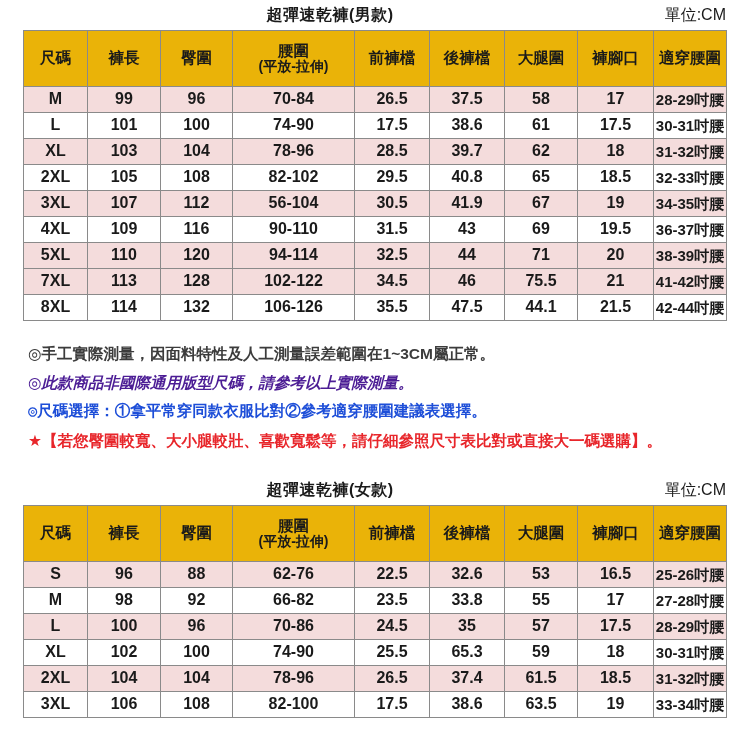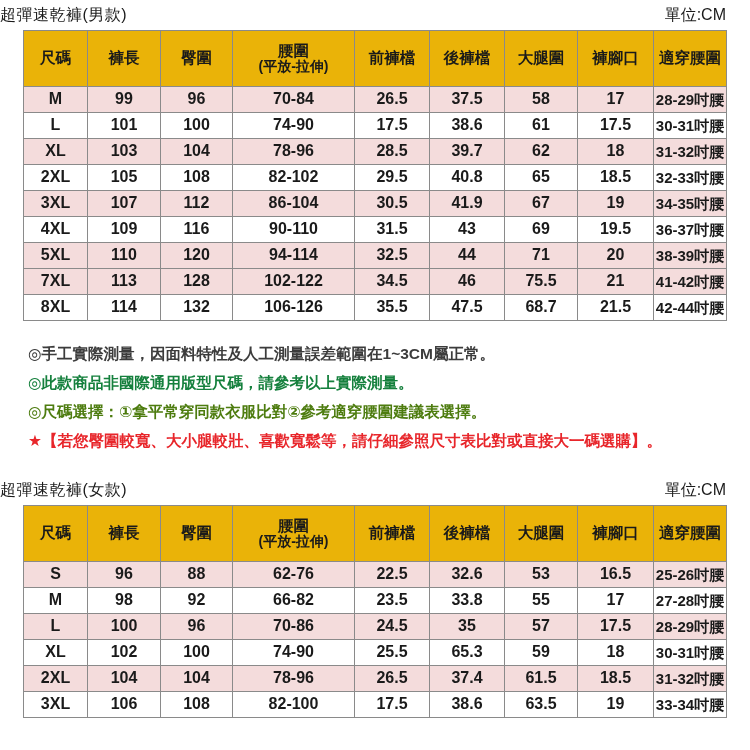--- a/index.html
+++ b/index.html
@@ -25,22 +25,23 @@
   
   .title-row {
     position: relative;
     height: 30px;
     width: 750px;
   }
   .chart-title {
     position: absolute;
     left: 0;
     right: 0;
+    text-align: center;
     font-size: 16px;
-    font-weight: 400;
+    font-weight: 700;
     letter-spacing: 0.5px;
     color: #1a1a1a;
     line-height: 30px;
     padding-right: 90px;
     box-sizing: border-box;
   }
   .unit-label {
     position: absolute;
     right: 24px;
     top: 0;
@@ -200,21 +201,21 @@
           <td>29.5</td>
           <td>40.8</td>
           <td>65</td>
           <td>18.5</td>
           <td class="fit">32-33吋腰</td>
         </tr>
         <tr class="odd">
           <td>3XL</td>
           <td>107</td>
           <td>112</td>
-          <td>86-104</td>
+          <td>56-104</td>
           <td>30.5</td>
           <td>41.9</td>
           <td>67</td>
           <td>19</td>
           <td class="fit">34-35吋腰</td>
         </tr>
         <tr class="even">
           <td>4XL</td>
           <td>109</td>
           <td>116</td>
@@ -247,31 +248,31 @@
           <td>21</td>
           <td class="fit">41-42吋腰</td>
         </tr>
         <tr class="even">
           <td>8XL</td>
           <td>114</td>
           <td>132</td>
           <td>106-126</td>
           <td>35.5</td>
           <td>47.5</td>
-          <td>68.7</td>
+          <td>44.1</td>
           <td>21.5</td>
           <td class="fit">42-44吋腰</td>
         </tr>
       </tbody>
   </table>
 
   <div class="notes" id="notes-block">
       <p class="note-line" style="color: rgb(60, 60, 60);">◎手工實際測量，因面料特性及人工測量誤差範圍在1~3CM屬正常。</p>
-      <p class="note-line" style="color: #15803d;">◎此款商品非國際通用版型尺碼，請參考以上實際測量。</p>
-      <p class="note-line red" style="color: #4d7c0f;">◎尺碼選擇：①拿平常穿同款衣服比對②參考適穿腰圍建議表選擇。</p>
+      <p class="note-line" style="color: #4c1d95; font-style: italic;">◎此款商品非國際通用版型尺碼，請參考以上實際測量。</p>
+      <p class="note-line red" style="color: #1d4ed8; font-family: Liberation Mono, monospace;">◎尺碼選擇：①拿平常穿同款衣服比對②參考適穿腰圍建議表選擇。</p>
       <p class="note-line red" style="color: rgb(232, 38, 43);">★【若您臀圍較寬、大小腿較壯、喜歡寬鬆等，請仔細參照尺寸表比對或直接大一碼選購】。</p>
     </div>
 
   <div class="spacer-mid"></div>
 
   <div class="title-row">
     <div class="chart-title">超彈速乾褲(女款)</div>
     <div class="unit-label">單位:CM</div>
   </div>
 

